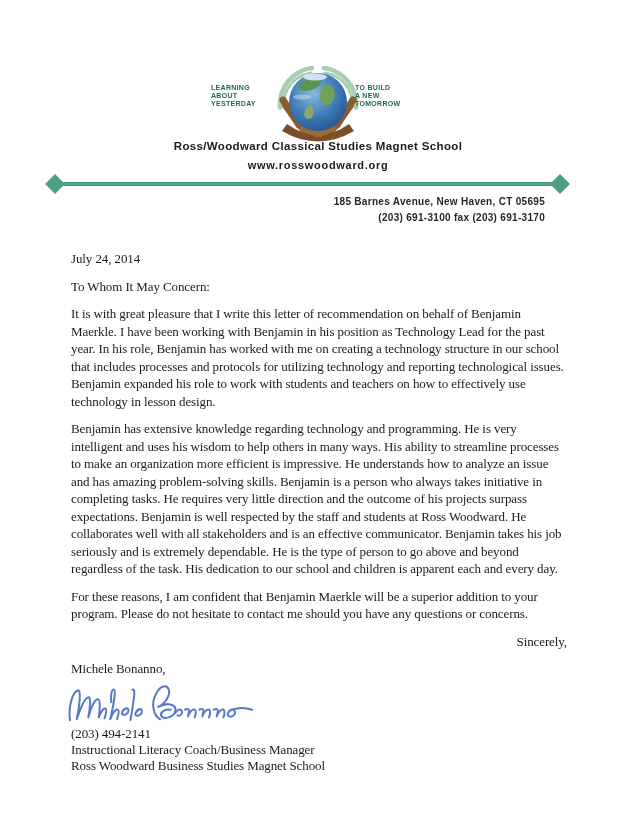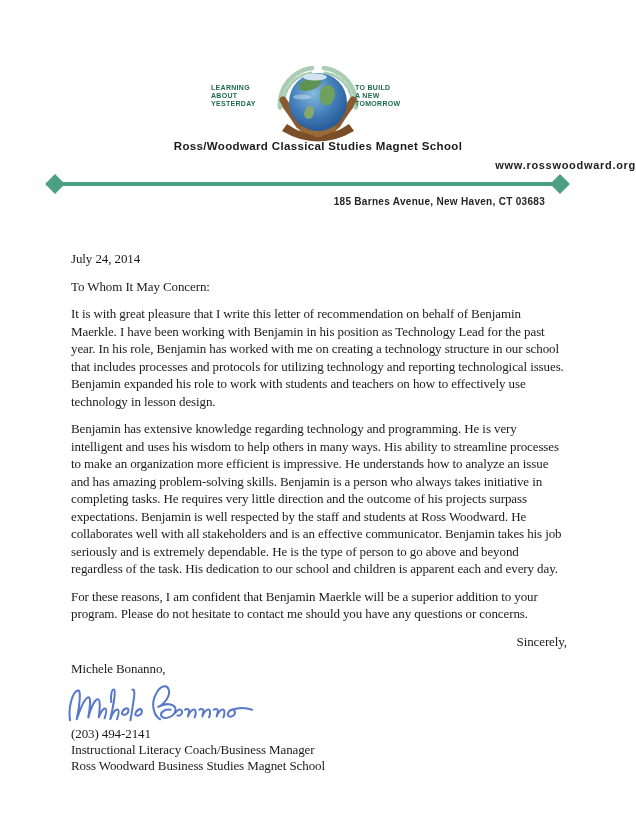--- a/index.html
+++ b/index.html
@@ -25,21 +25,21 @@
     display:flex;justify-content:center;
   }
   .school-name{
     position:absolute;top:140px;left:0;right:0;
     text-align:center;
     font-size:11.5px;font-weight:bold;letter-spacing:0.35px;
     color:#1c1c1c;
   }
   .website{
     position:absolute;top:159px;left:0;right:0;
-    text-align:right;
+    text-align:center;
     font-size:11px;font-weight:bold;letter-spacing:0.7px;
     color:#1c1c1c;
   }
   .accent-rule{
     position:absolute;top:182px;left:54px;width:507px;height:4px;
     background:var(--accent-green);
   }
   .diamond{
     position:absolute;top:177px;width:14px;height:14px;
     background:var(--accent-green);
@@ -146,21 +146,22 @@
   </div>
 
   <div class="school-name">Ross/Woodward Classical Studies Magnet School</div>
   <div class="website">www.rosswoodward.org</div>
 
   <div class="accent-rule"></div>
   <div class="diamond left"></div>
   <div class="diamond right"></div>
 
   <div class="address-block">
-    <div>185 Barnes Avenue, New Haven, CT 03683</div>
+    <div>185 Barnes Avenue, New Haven, CT 05695</div>
+    <div>(203) 691-3100 fax (203) 691-3170</div>
   </div>
 
   <div class="letter-body">
     <p class="date-line">July 24, 2014</p>
     <p class="salutation">To Whom It May Concern:</p>
 
     <p>It is with great pleasure that I write this letter of recommendation on behalf of Benjamin Maerkle.  I have been working with Benjamin in his position as Technology Lead for the past year. In his role, Benjamin has worked with me on creating a technology structure in our school that includes processes and protocols for utilizing technology and reporting technological issues. Benjamin expanded his role to work with students and teachers on how to effectively use technology in lesson design.</p>
     <p>Benjamin has extensive knowledge regarding technology and programming. He is very intelligent and uses his wisdom to help others in many ways.  His ability to streamline processes to make an organization more efficient is impressive.  He understands how to analyze an issue and has amazing problem-solving skills.  Benjamin is a person who always takes initiative in completing tasks.  He requires very little direction and the outcome of his projects surpass expectations.  Benjamin is well respected by the staff and students at Ross Woodward.  He collaborates well with all stakeholders and is an effective communicator.  Benjamin takes his job seriously and is extremely dependable.  He is the type of person to go above and beyond regardless of the task.  His dedication to our school and children is apparent each and every day.</p>
     <p>For these reasons, I am confident that Benjamin Maerkle will be a superior addition to your program. Please do not hesitate to contact me should you have any questions or concerns.</p>
 

